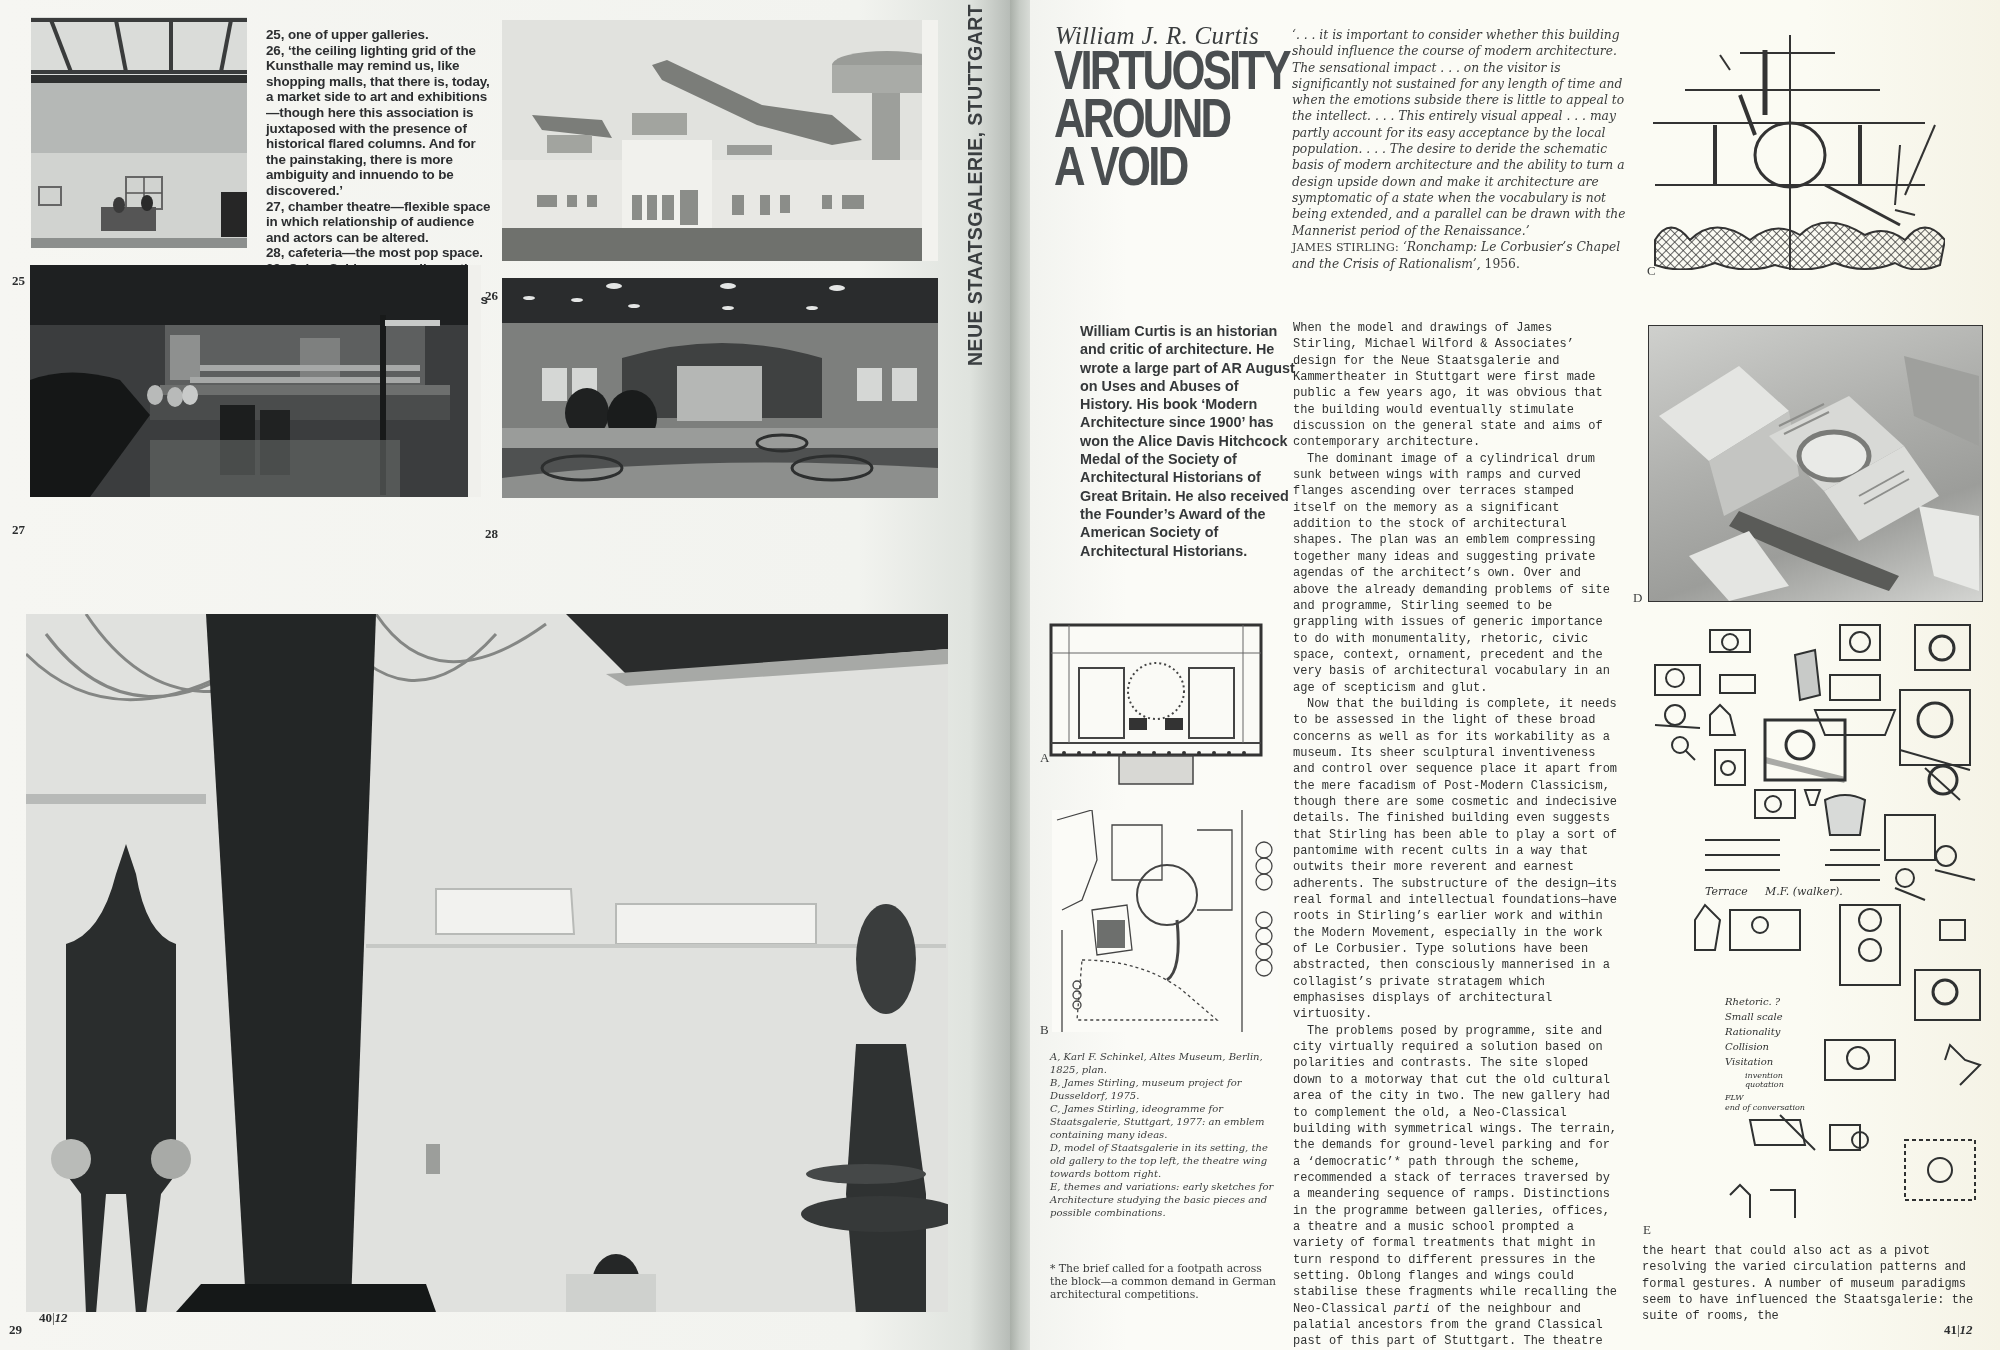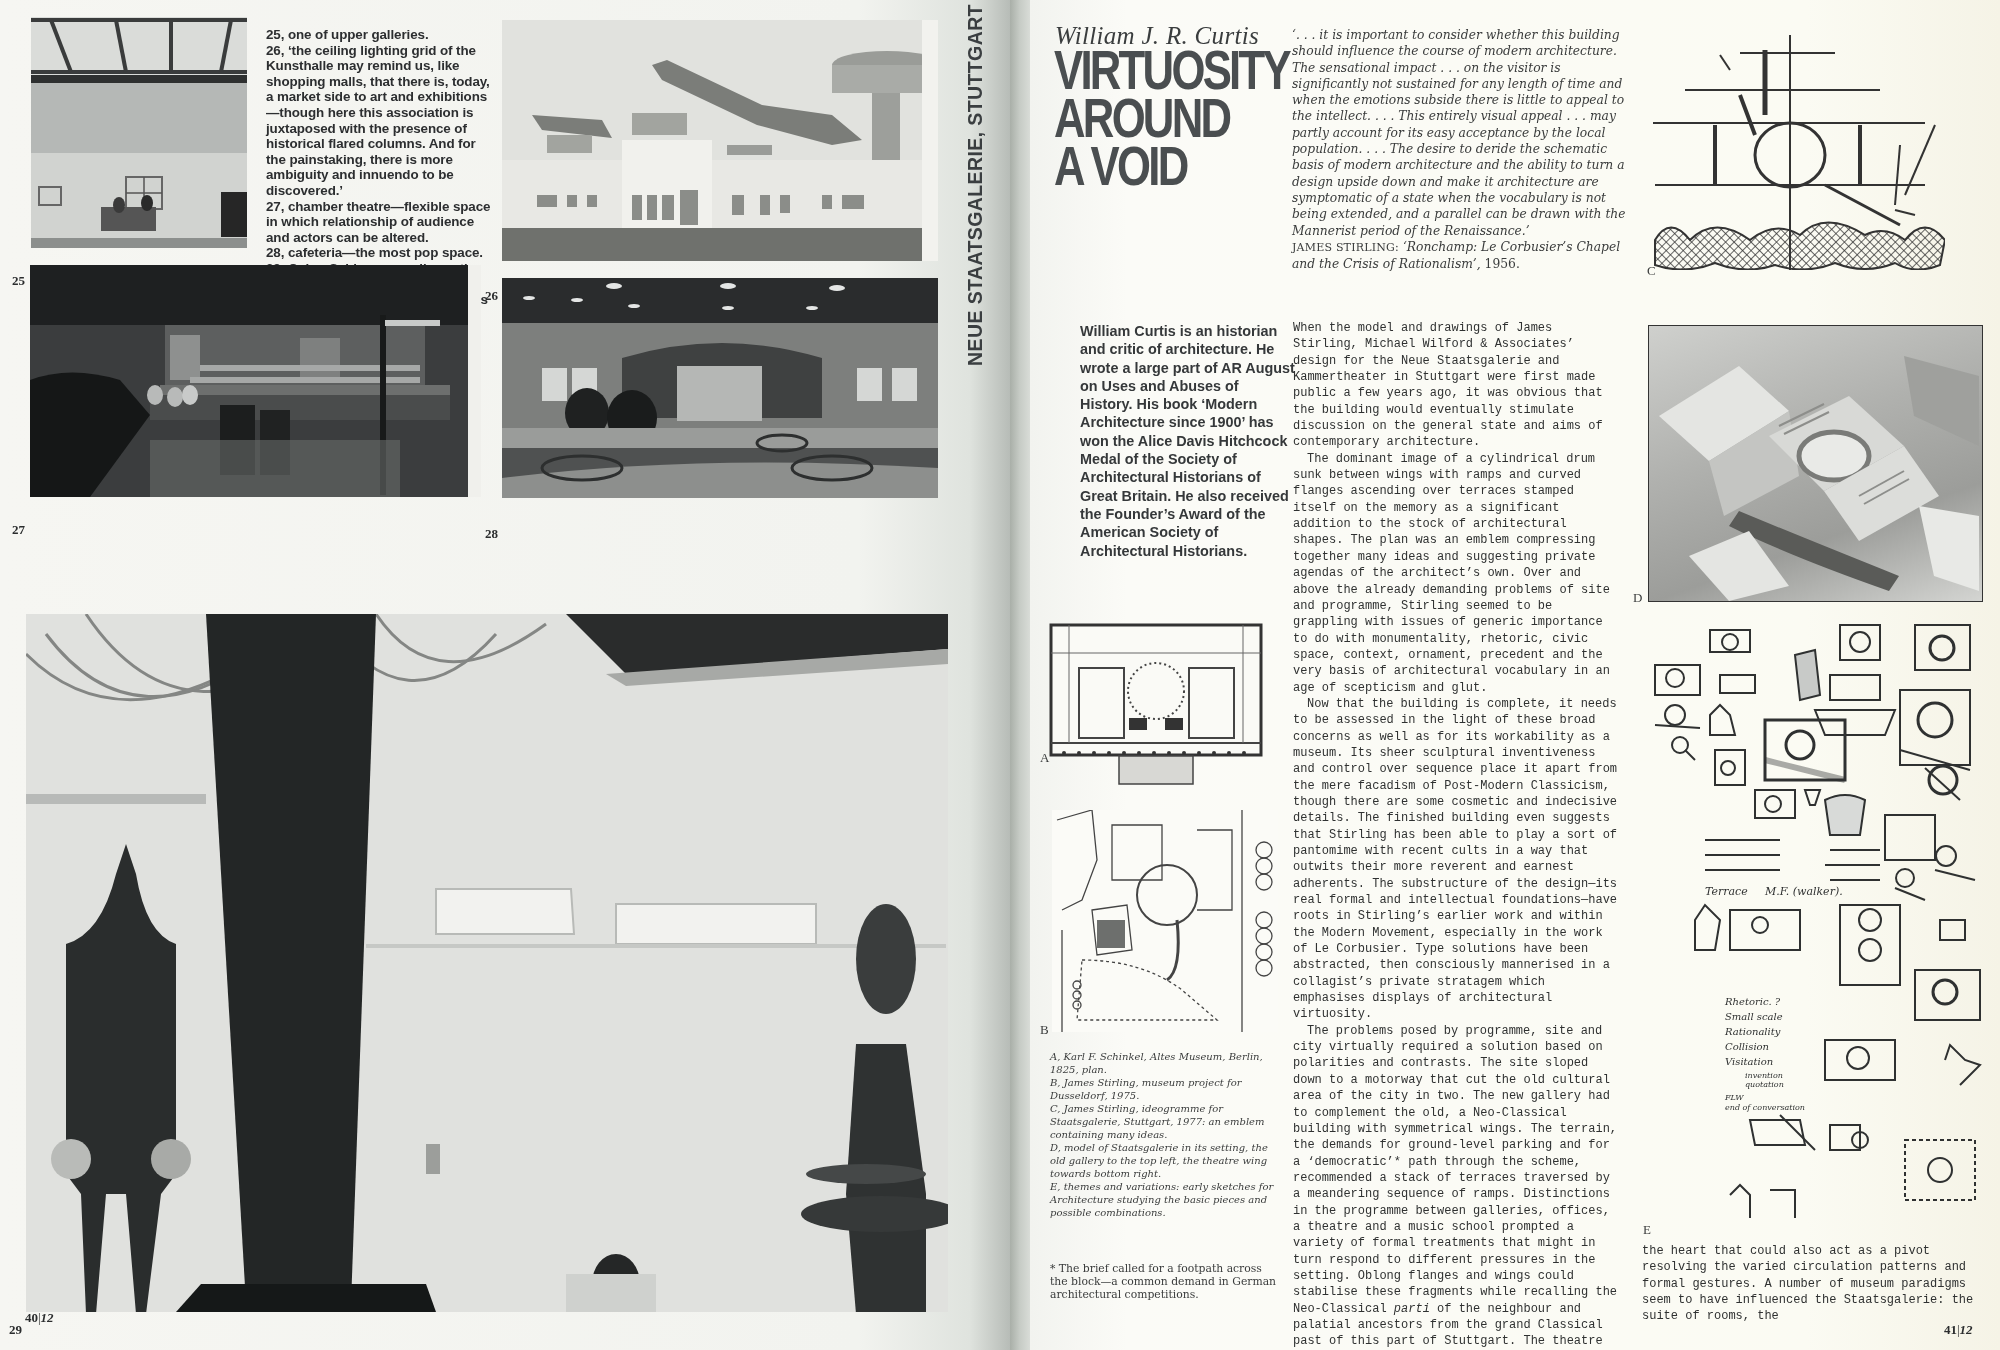--- a/index.html
+++ b/index.html
@@ -217,21 +217,21 @@
       <path d="M830,430 L880,430 L900,580 L900,700 L830,700 L820,580 Z" fill="#2f3232"></path>
       <ellipse cx="855" cy="600" rx="80" ry="18" fill="#363939"></ellipse>
       <ellipse cx="840" cy="560" rx="60" ry="10" fill="#454848"></ellipse>
       <ellipse cx="590" cy="670" rx="24" ry="30" fill="#252727"></ellipse>
       <rect x="540" y="660" width="90" height="38" fill="#cfd1ce"></rect>
       <rect x="400" y="530" width="14" height="30" fill="#9c9e9b"></rect>
     </svg>
   </div>
   <div class="fig-num" style="left:9px; top:1282px;">29</div>
 
-  <div class="page-number" style="left:25px; top:1310px;text-align:right;">
+  <div class="page-number" style="left:39px; top:1310px;text-align:right;">
     <span>40</span><span style="font-weight:normal;">|</span><i>12</i>
   </div>
 </div>
 
 <div class="gutter"></div>
 
 <div class="page page-right">
 </div>
 
 <div class="author">William J. R. Curtis</div>

